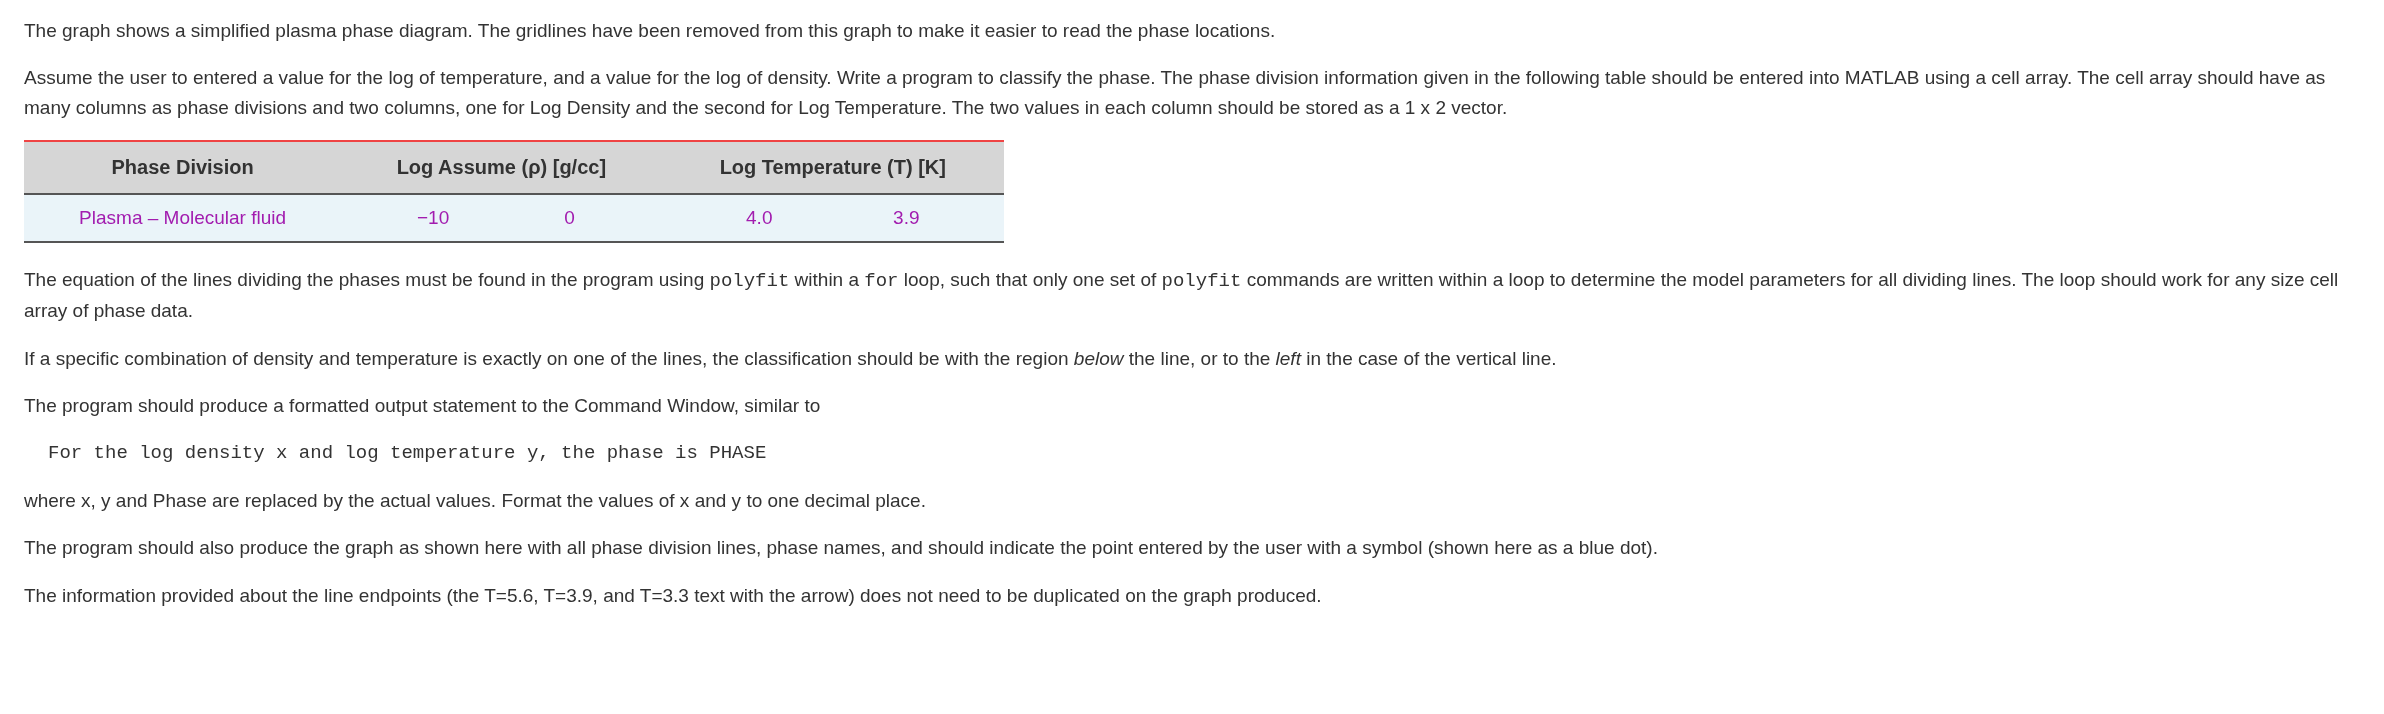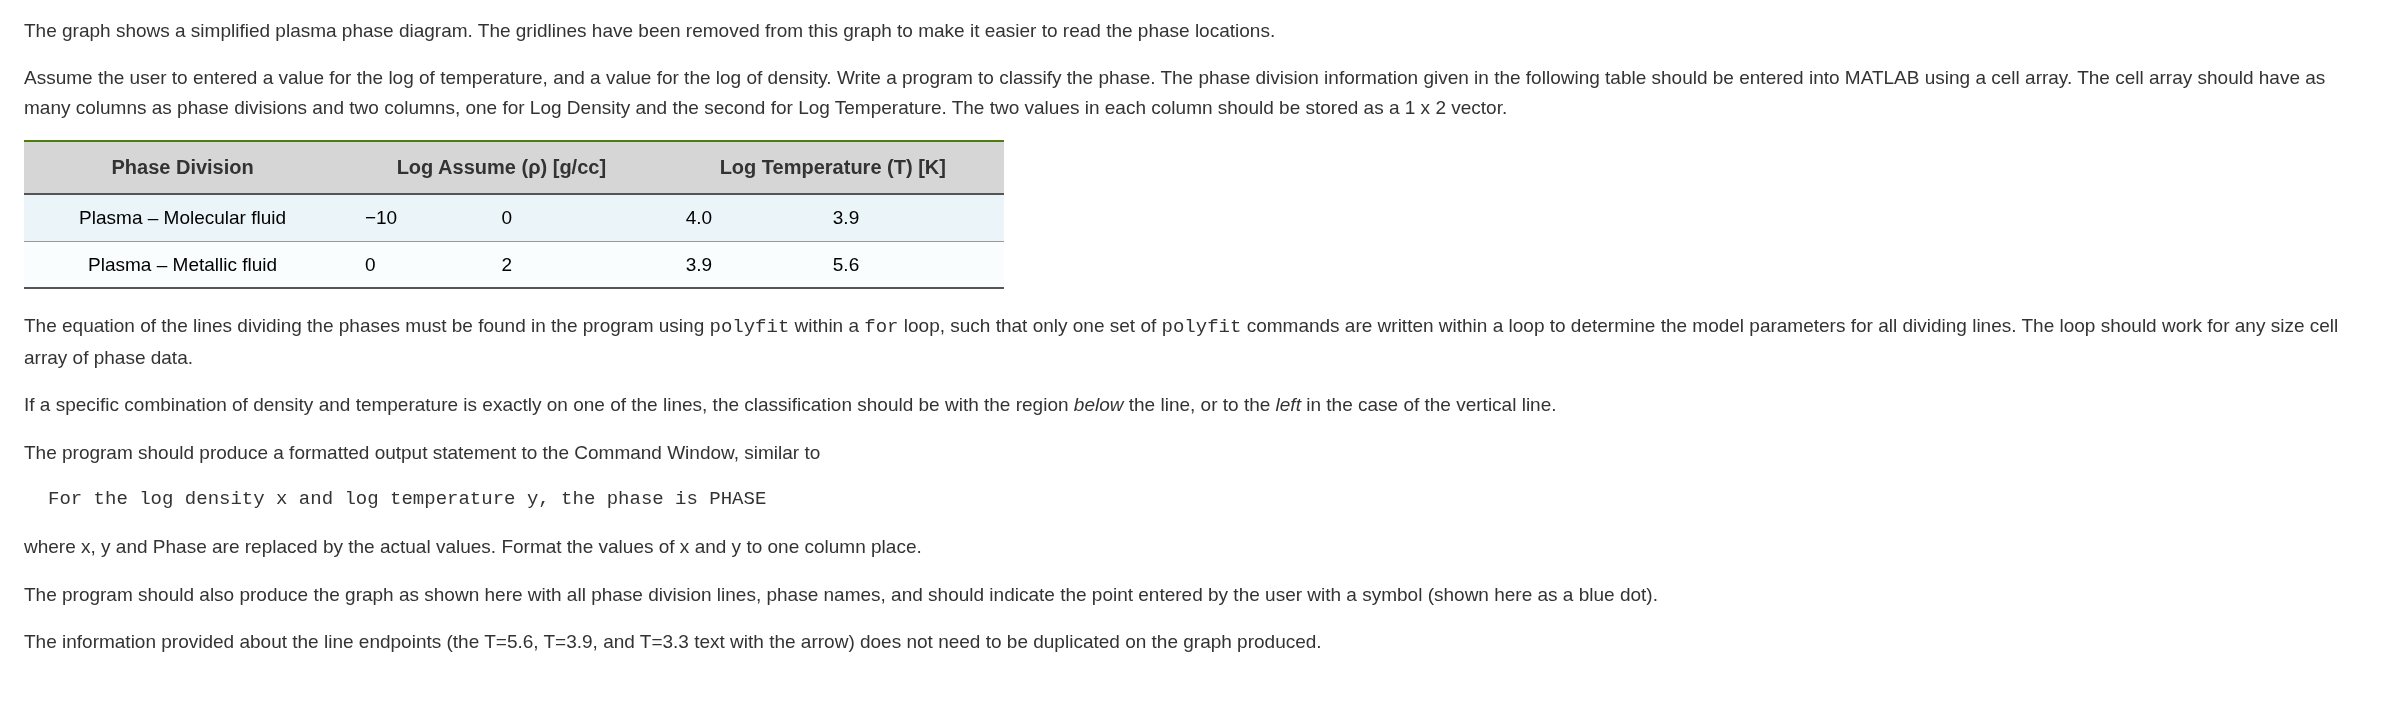--- a/index.html
+++ b/index.html
@@ -19,36 +19,36 @@
       border-collapse: collapse;
       margin: 6px 0 22px 0;
       width: 980px;
     }
     table.phase thead th {
       background: #d6d6d6;
       font-weight: bold;
       padding: 10px 18px;
       text-align: center;
       border-bottom: 2px solid #555;
-      border-top: 2px solid #4d7c0f;
+      border-top: 2px solid #ef4444;
       color: #333;
       font-size: 20px;
     }
     table.phase tbody tr:nth-child(odd) td { background: #eaf4f9; }
     table.phase tbody tr:nth-child(even) td { background: #f9fdfe; }
     table.phase tbody td {
       padding: 8px 18px;
       border-bottom: 1px solid #999;
       text-align: center;
       font-size: 19px;
-      color: #000000;
+      color: #a21caf;
     }
     table.phase tbody tr:last-child td { border-bottom: 2px solid #555; }
     table.phase td.phase-name { text-align: center; }
-    .pair { display: inline-block; width: 48%; text-align: left; }
+    .pair { display: inline-block; width: 48%; text-align: center; }
     .output-line { margin: 6px 0 18px 24px; font-family: "Courier New", Courier, monospace; font-size: 19px; }
   </style>
 </head>
 <body>
 
 <p>The graph shows a simplified plasma phase diagram. The gridlines have been removed from this graph to make it easier to read the phase locations.</p>
 
 <p>Assume the user to entered a value for the log of temperature, and a value for the log of density. Write a program to classify the phase. The phase division information given in the following table should be entered into MATLAB using a cell array. The cell array should have as many columns as phase divisions and two columns, one for Log Density and the second for Log Temperature. The two values in each column should be stored as a 1 x 2 vector.</p>
 
 <table class="phase">
@@ -58,37 +58,32 @@
       <th>Log Assume (ρ) [g/cc]</th>
       <th>Log Temperature (T) [K]</th>
     </tr>
   </thead>
   <tbody>
     <tr>
       <td class="phase-name">Plasma – Molecular fluid</td>
       <td><span class="pair">−10</span><span class="pair">0</span></td>
       <td><span class="pair">4.0</span><span class="pair">3.9</span></td>
     </tr>
-    <tr>
-      <td class="phase-name">Plasma – Metallic fluid</td>
-      <td><span class="pair">0</span><span class="pair">2</span></td>
-      <td><span class="pair">3.9</span><span class="pair">5.6</span></td>
-    </tr>
   </tbody>
 </table>
 
 <p>
   <span>The equation of the lines dividing the phases must be found in the program using </span><span class="code">polyfit</span><span> within a </span><span class="code">for</span><span> loop, such that only one set of </span><span class="code">polyfit</span><span> commands are written within a loop to determine the model parameters for all dividing lines. The loop should work for any size cell array of phase data.</span>
 </p>
 
 <p>
   <span>If a specific combination of density and temperature is exactly on one of the lines, the classification should be with the region </span><em>below</em><span> the line, or to the </span><em>left</em><span> in the case of the vertical line.</span>
 </p>
 
 <p>The program should produce a formatted output statement to the Command Window, similar to</p>
 
 <div class="output-line">For the log density x and log temperature y, the phase is PHASE</div>
 
-<p>where x, y and Phase are replaced by the actual values. Format the values of x and y to one column place.</p>
+<p>where x, y and Phase are replaced by the actual values. Format the values of x and y to one decimal place.</p>
 
 <p>The program should also produce the graph as shown here with all phase division lines, phase names, and should indicate the point entered by the user with a symbol (shown here as a blue dot).</p>
 
 <p>The information provided about the line endpoints (the T=5.6, T=3.9, and T=3.3 text with the arrow) does not need to be duplicated on the graph produced.</p>
 
 </body></html>

